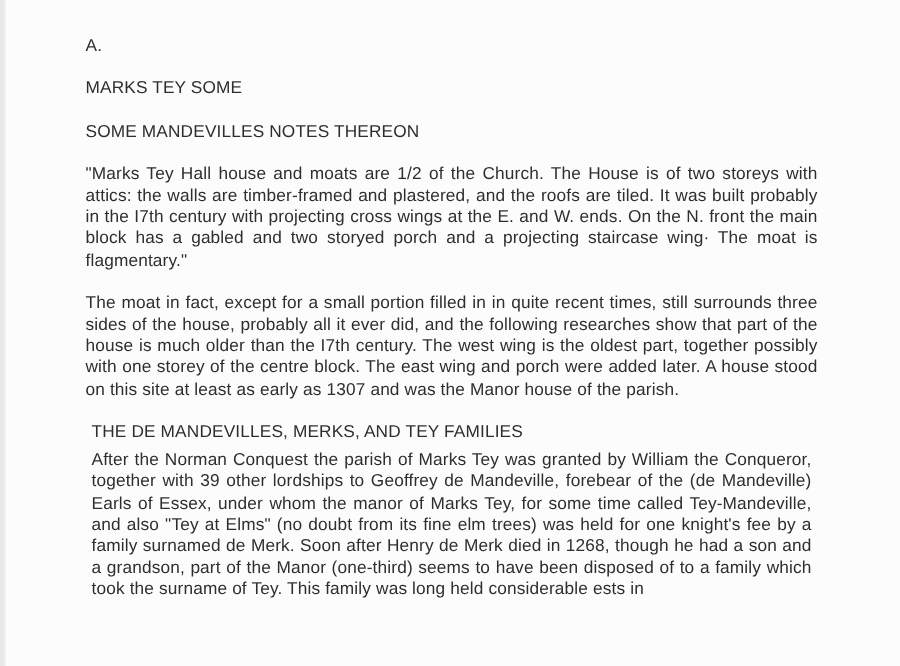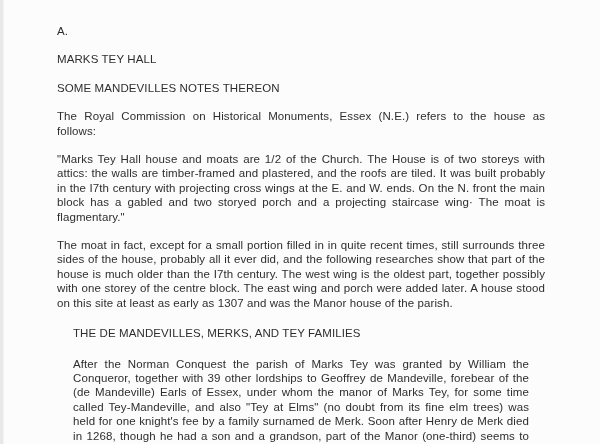--- a/index.html
+++ b/index.html
@@ -45,41 +45,37 @@
   }
   .para {
     text-align: justify;
   }
   .force-justify {
     text-align: justify;
     text-align-last: justify;
   }
   .section .heading,
   .section .para {
-    margin: 16px;
+    margin: 4px;
   }
 </style>
 </head>
 <body>
 
 <div class="page">
   <div class="edge-strip"></div>
 
   <div class="content">
 
     <div class="block">A.</div>
 
-    <div class="block">MARKS TEY HALL</div>
+    <div class="block">MARKS TEY SOME</div>
 
     <div class="block">SOME MANDEVILLES NOTES THEREON</div>
 
-    <div class="block">
-      <div class="force-justify">The Royal Commission on Historical Monuments, Essex (N.E.) refers to the house as</div>
-      <div>follows:</div>
-    </div>
 
     <div class="block para">"Marks Tey Hall house and moats are 1/2 of the Church. The House is of two storeys with attics: the walls are timber-framed and plastered, and the roofs are tiled. It was built probably in the I7th century with projecting cross wings at the E. and W. ends. On the N. front the main block has a gabled and two storyed porch and a projecting staircase wing· The moat is flagmentary."</div>
 
     <div class="block para">The moat in fact, except for a small portion filled in in quite recent times, still surrounds three sides of the house, probably all it ever did, and the following researches show that part of the house is much older than the I7th century. The west wing is the oldest part, together possibly with one storey of the centre block. The east wing and porch were added later. A house stood on this site at least as early as 1307 and was the Manor house of the parish.</div>
 
     <div class="block section">
       <div class="heading">THE DE MANDEVILLES, MERKS, AND TEY FAMILIES</div>
       <div class="para">After the Norman Conquest the parish of Marks Tey was granted by William the Conqueror, together with 39 other lordships to Geoffrey de Mandeville, forebear of the (de Mandeville) Earls of Essex, under whom the manor of Marks Tey, for some time called Tey-Mandeville, and also "Tey at Elms" (no doubt from its fine elm trees) was held for one knight's fee by a family surnamed de Merk. Soon after Henry de Merk died in 1268, though he had a son and a grandson, part of the Manor (one-third) seems to have been disposed of to a family which took the surname of Tey. This family was long held considerable ests in</div>
     </div>
 

